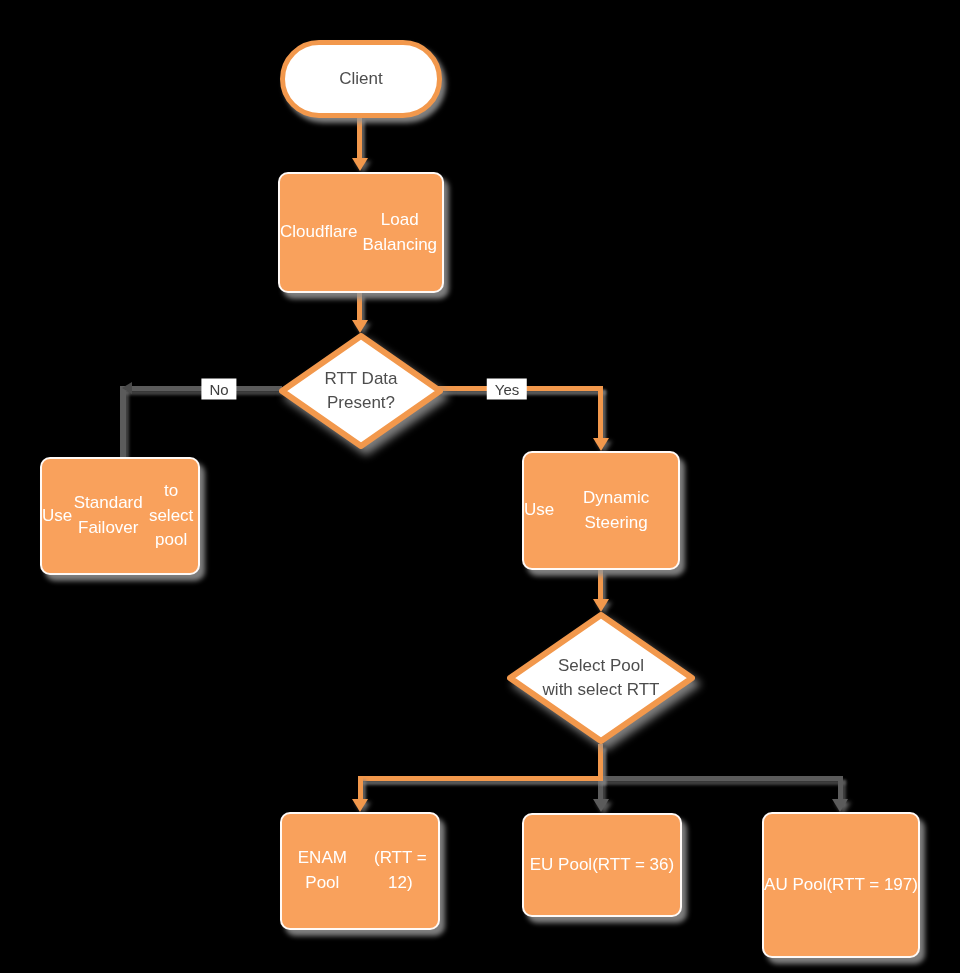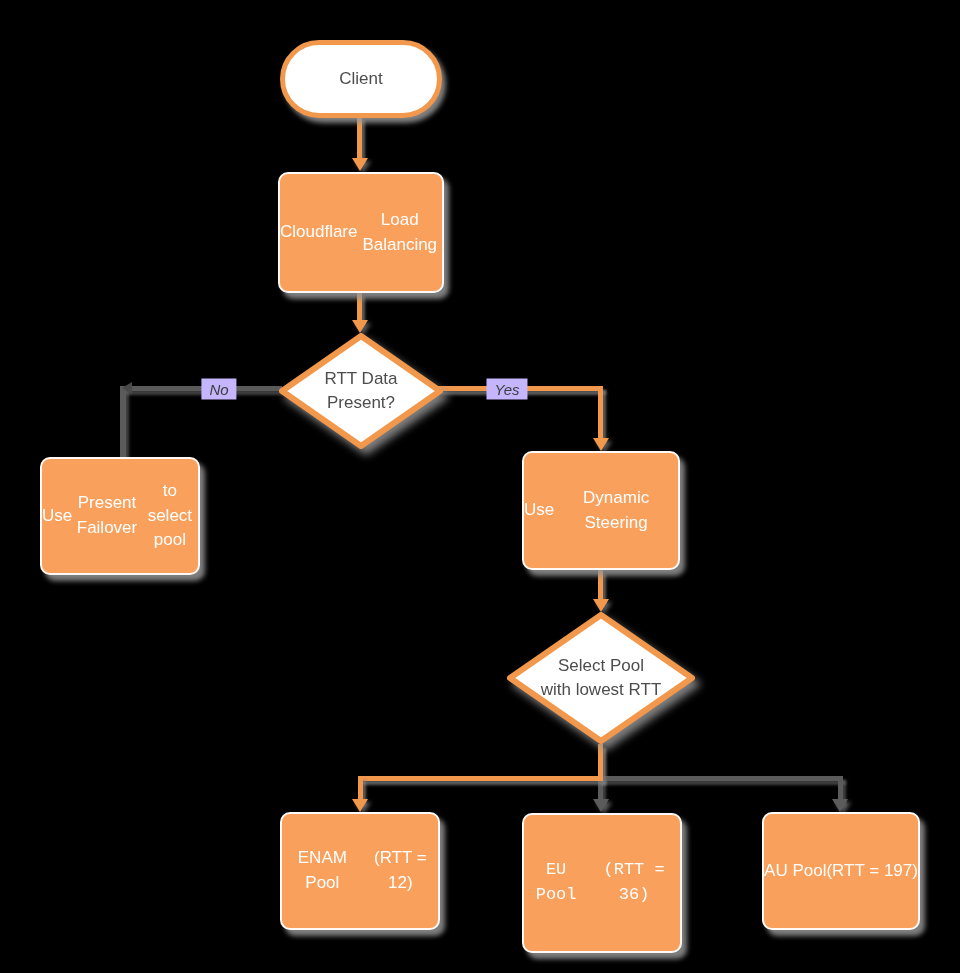--- a/index.html
+++ b/index.html
@@ -43,22 +43,22 @@
   .arrow-down{position:absolute;width:0;height:0;
     border-left:8px solid transparent;border-right:8px solid transparent;
     border-top:13px solid #F2984C;
     filter:drop-shadow(3px 3px 2px rgba(125,125,125,0.7));}
   .arrow-down.gray{border-top-color:#5B5B5B;}
   .arrow-left{position:absolute;width:0;height:0;
     border-top:6px solid transparent;border-bottom:6px solid transparent;
     border-right:10px solid #4a4a4a;}
   .edge-label{
     position:absolute;transform:translate(-50%,-50%);
-    background:#c4b5fd;color:#3D3D3D;
-    font-size:15px;padding:2px 8px;white-space:nowrap;font-style:italic;
+    background:#ffffff;color:#3D3D3D;
+    font-size:15px;padding:2px 8px;white-space:nowrap;
   }
   b{font-weight:400;}
 </style>
 </head>
 <body>
 
 <div class="edge gray abs" style="left:120px;top:386px;width:162px;height:5px;"></div>
 <div class="edge gray abs" style="left:120px;top:386px;width:6px;height:71px;"></div>
 <div class="arrow-left" style="left:122px;top:382px;"></div>
 <div class="edge-label" style="left:219px;top:389px;">No</div>
@@ -103,45 +103,45 @@
     <polygon points="83,4 162,59 83,114 4,59" fill="#ffffff" stroke="#F2984C" stroke-width="6" stroke-linejoin="round"></polygon>
   </svg>
   <div class="diamond-label">
     <span>RTT Data</span>
     <span>Present?</span>
   </div>
 </div>
 
 <div class="proc abs" style="left:40px;top:457px;width:160px;height:118px;">
   <span>Use</span>
-  <span>Present Failover</span>
+  <span>Standard Failover</span>
   <span>to select pool</span>
 </div>
 
 <div class="proc abs" style="left:522px;top:451px;width:158px;height:119px;">
   <span>Use</span>
   <span>Dynamic Steering</span>
 </div>
 
 <div class="diamond-wrap abs" style="left:506px;top:611px;width:190px;height:134px;">
   <svg width="190" height="134" viewBox="0 0 190 134">
     <polygon points="95,4 186,67 95,130 4,67" fill="#ffffff" stroke="#F2984C" stroke-width="6" stroke-linejoin="round"></polygon>
   </svg>
   <div class="diamond-label">
     <span>Select Pool</span>
-    <span>with lowest RTT</span>
+    <span>with select RTT</span>
   </div>
 </div>
 
 <div class="proc abs" style="left:280px;top:812px;width:160px;height:118px;">
   <span>ENAM Pool</span>
   <span><span>(</span><b>RTT = 12</b><span>)</span></span>
 </div>
 
-<div class="proc abs" style="left:522px;top:813px;width:160px;height:140px;font-family:Liberation Mono, monospace;">
+<div class="proc abs" style="left:522px;top:813px;width:160px;height:104px;">
   <span>EU Pool</span>
   <span>(RTT = 36)</span>
 </div>
 
-<div class="proc abs" style="left:762px;top:812px;width:158px;height:118px;">
+<div class="proc abs" style="left:762px;top:812px;width:158px;height:146px;">
   <span>AU Pool</span>
   <span>(RTT = 197)</span>
 </div>
 
 </body></html>

